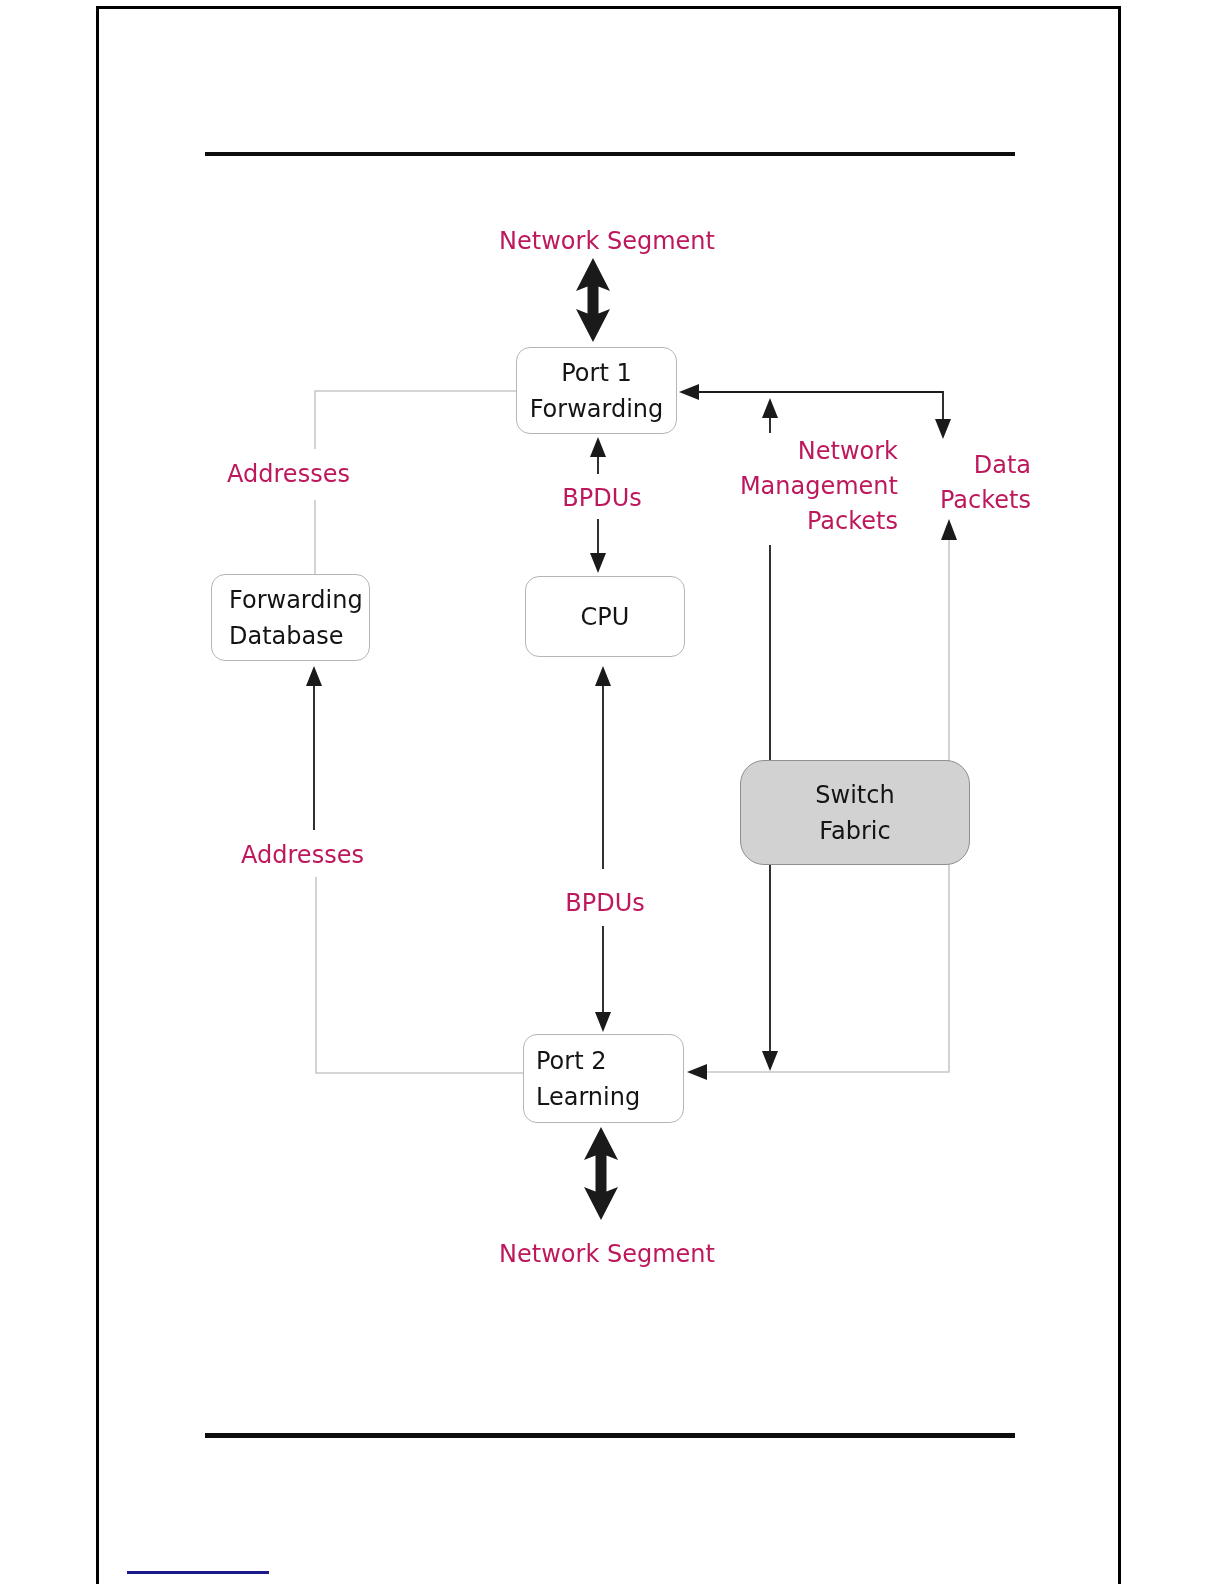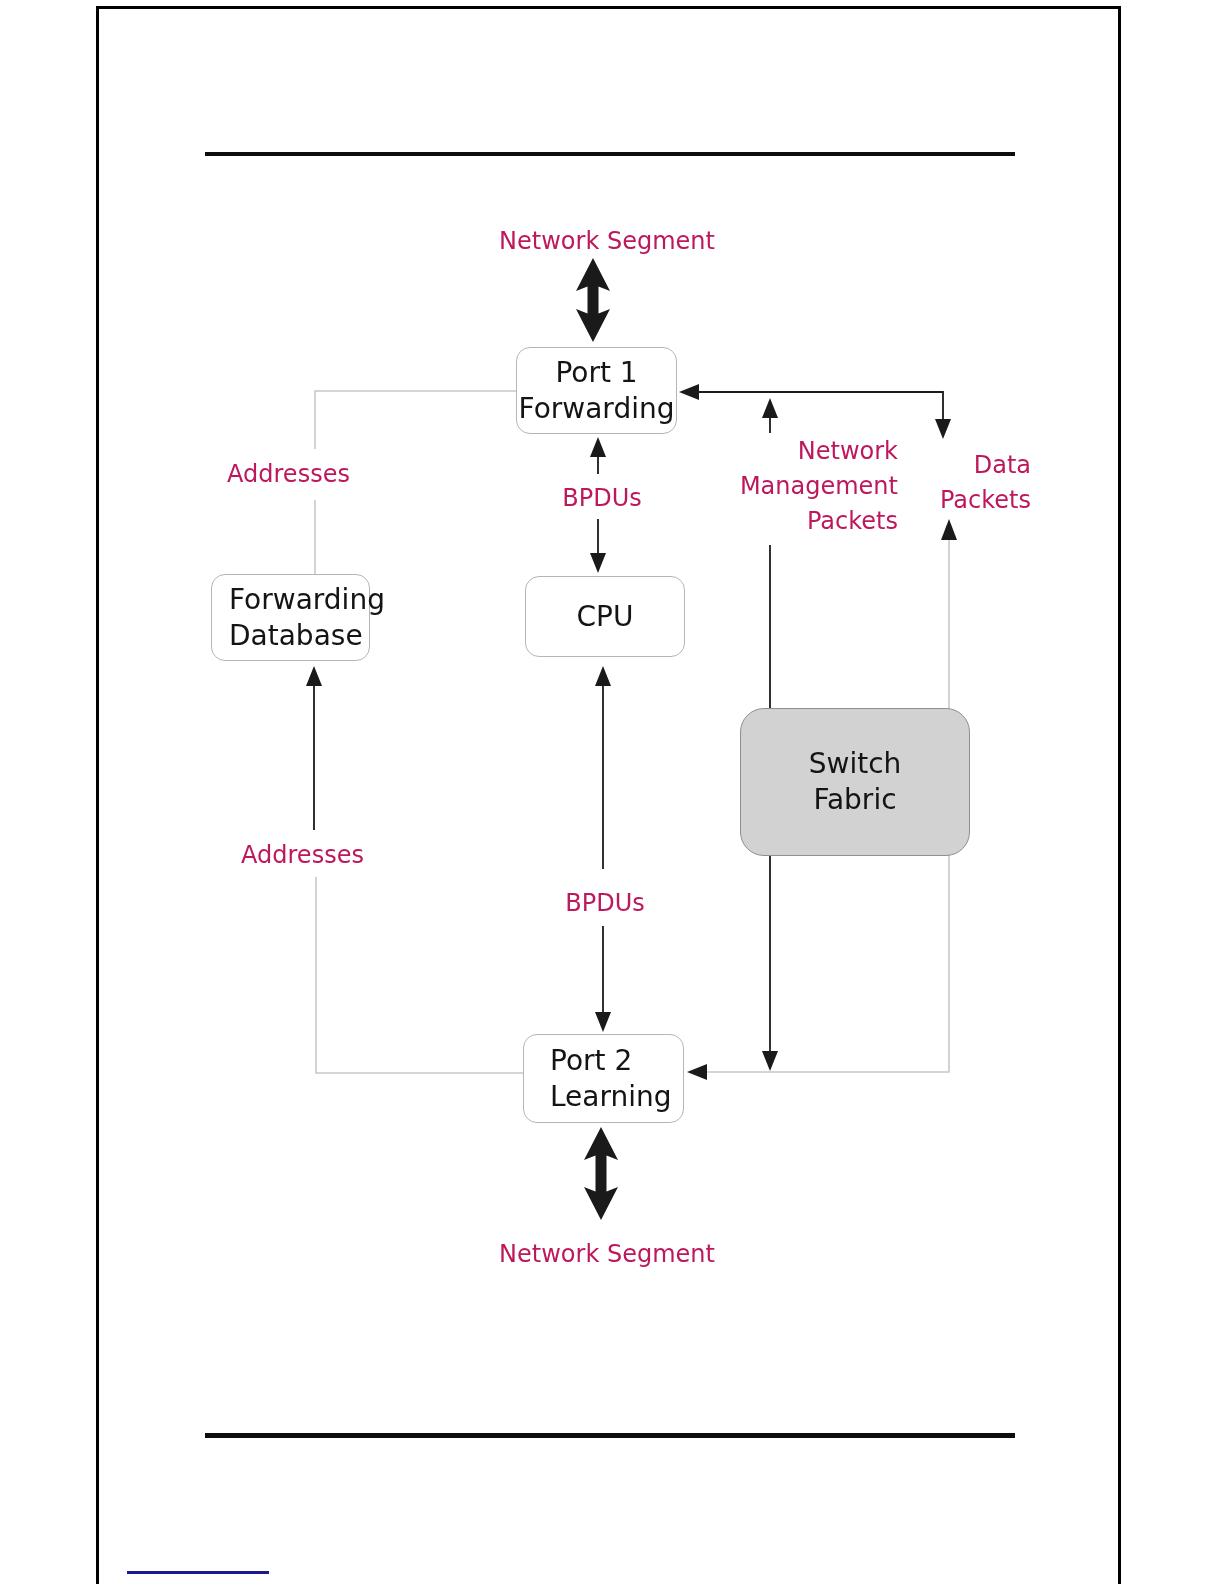--- a/index.html
+++ b/index.html
@@ -19,21 +19,21 @@
   .lbl{
     position:absolute;z-index:2;font-size:24px;line-height:30px;color:#be185d;
     white-space:pre-line;
   }
   .lbl.center{text-align:center;}
   .lbl.multi{line-height:35px;text-align:right;}
   .node{
     position:absolute;z-index:2;box-sizing:border-box;
     background:#ffffff;border:1.5px solid #b5b5b5;border-radius:14px;
     display:grid;align-items:center;
-    font-size:28px;line-height:36px;white-space:pre-line;color:#141414;
+    font-size:24px;line-height:36px;white-space:pre-line;color:#141414;
   }
   .node.center{justify-items:center;text-align:center;}
   .node.left{justify-items:start;text-align:left;}
   .node.fabric{background:#d2d2d2;border:1.5px solid #8f8f8f;border-radius:24px;}
   .stroke-black{stroke:#1a1a1a;stroke-width:1.8;fill:none;}
   .stroke-gray{stroke:#c8c8c8;stroke-width:1.6;fill:none;}
   .head{fill:#1a1a1a;stroke:none;}
 </style>
 </head>
 <body>
@@ -94,18 +94,18 @@
 Packets</div>
   <div class="lbl center" style="left:239px;top:840px;width:127px;">Addresses</div>
   <div class="lbl center" style="left:560px;top:888px;width:90px;">BPDUs</div>
   <div class="lbl center" style="left:499px;top:1239px;width:216px;">Network Segment</div>
 
   <div class="node center" style="left:516px;top:347px;width:161px;height:87px;">Port 1
 Forwarding</div>
   <div class="node center" style="left:525px;top:576px;width:160px;height:81px;">CPU</div>
   <div class="node left" style="left:211px;top:574px;width:159px;height:87px;padding-left:17px;">Forwarding
 Database</div>
-  <div class="node fabric center" style="left:740px;top:708px;width:230px;height:148px;">Switch
+  <div class="node fabric center" style="left:740px;top:760px;width:230px;height:105px;">Switch
 Fabric</div>
-  <div class="node left" style="left:523px;top:1034px;width:161px;height:89px;padding-left:26px;">Port 2
+  <div class="node left" style="left:523px;top:1034px;width:161px;height:89px;padding-left:12px;">Port 2
 Learning</div>
 
 </div>
 
 </body></html>

